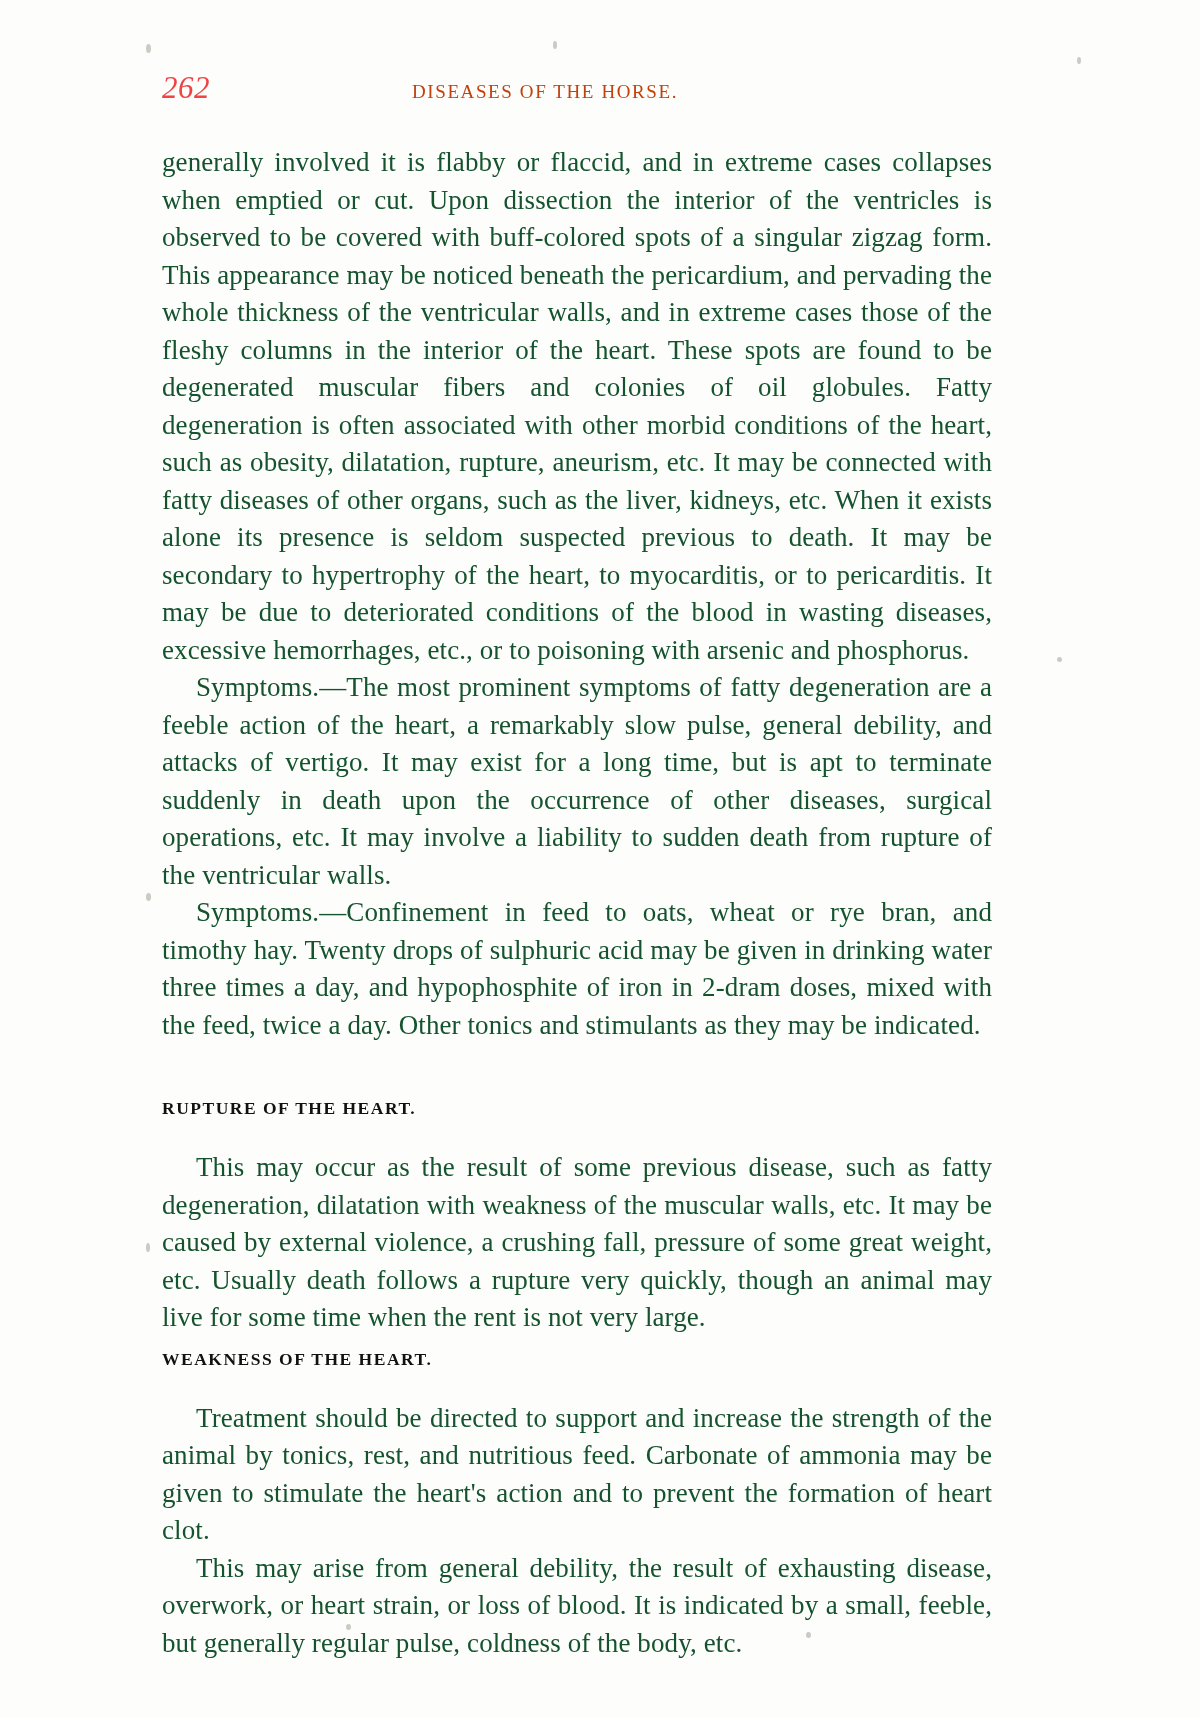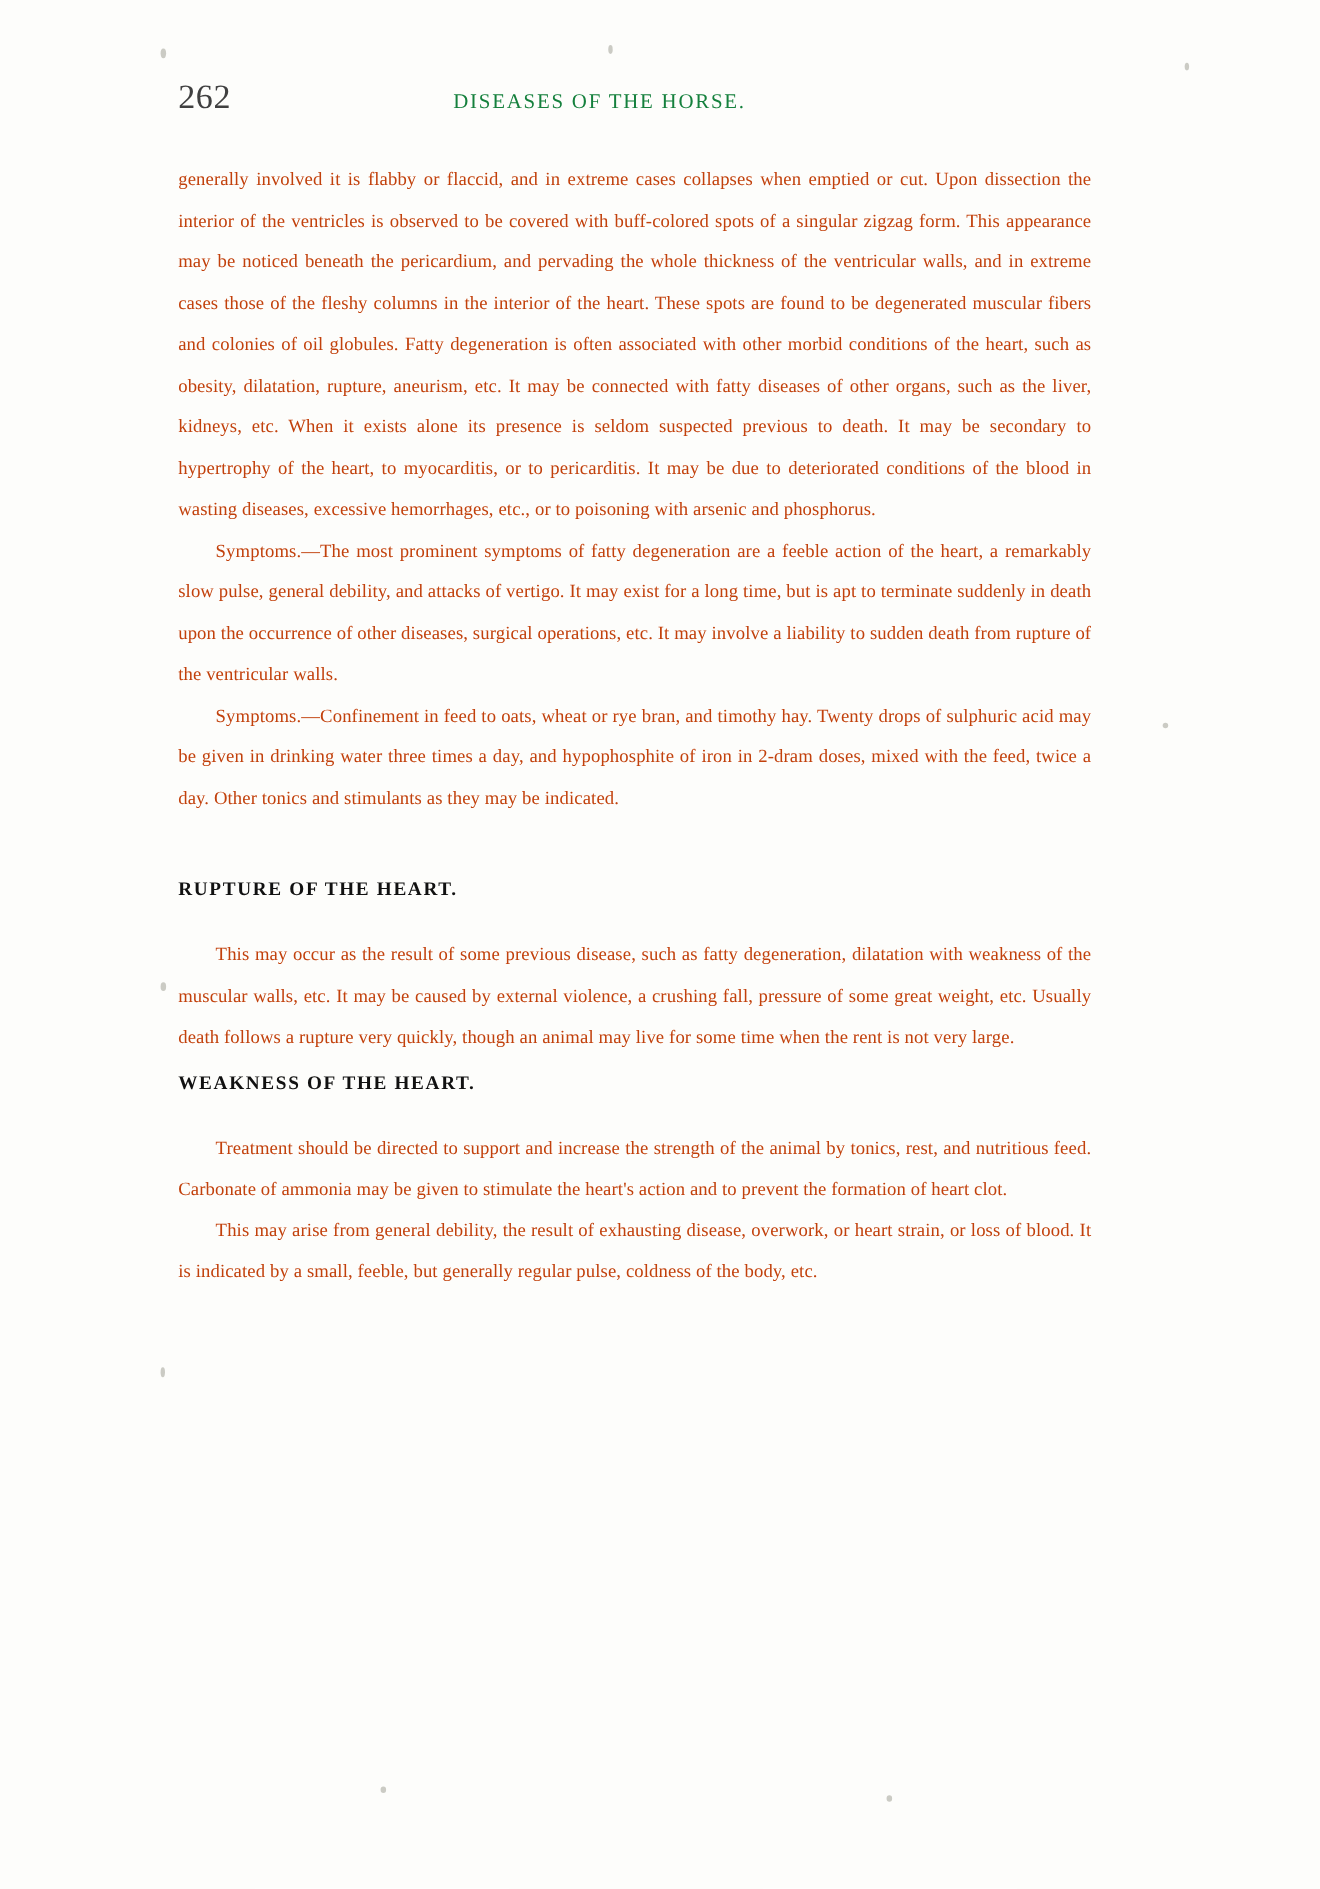--- a/index.html
+++ b/index.html
@@ -29,41 +29,42 @@
     width: 830px;
   }
   .header-row {
     display: flex;
     align-items: baseline;
     height: 52px;
   }
   .folio {
     font-size: 31px;
     letter-spacing: 0.5px;
-    color: #404040;
+    color: #ef4444;
     width: 250px;
+    font-style: italic;
   }
   .running-head {
     font-size: 19px;
     letter-spacing: 1.6px;
-    color: #15803d;
+    color: #c2410c;
     font-variant: small-caps;
     text-transform: uppercase;
     white-space: nowrap;
   }
   .body-block {
     margin-top: 22px;
   }
   p.para {
     margin: 0;
-    font-size: 17px;
+    font-size: 27px;
     line-height: 37.5px;
     text-align: justify;
     text-justify: inter-word;
-    color: #c2410c;
+    color: #14532d;
     letter-spacing: 0.1px;
   }
   p.para.indent {
     text-indent: 34px;
   }
   .run-in {
   }
   h2.section-head {
     margin: 0;
     font-size: 17.5px;

